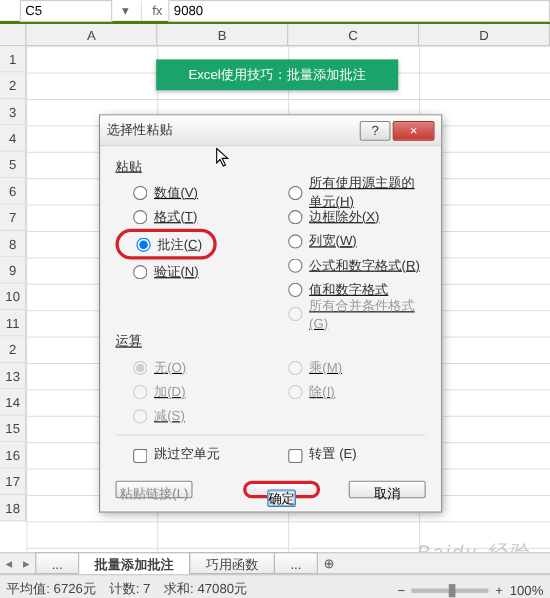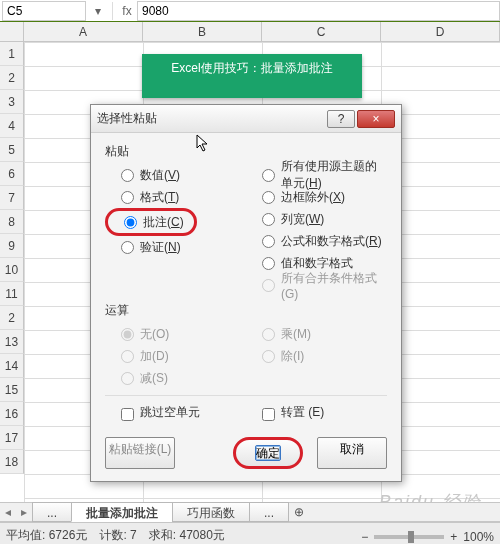--- a/index.html
+++ b/index.html
@@ -1,58 +1,58 @@
 <!DOCTYPE html>
 <html><head>
 <meta charset="utf-8">
 <style>
   * { box-sizing: border-box; font-family: "Microsoft YaHei", "SimSun", Arial, sans-serif; font-size: 12px; }
   html, body { margin: 0; padding: 0; width: 500px; height: 544px; background: #fff; overflow: hidden; }
   
-  .fxbar { display: flex; align-items: center; height: 22px; border-bottom: 1px solid #4d7c0f; background: #fff; }
+  .fxbar { display: flex; align-items: center; height: 22px; border-bottom: 3px solid #4d7c0f; background: #fff; padding-left: 16px; }
   .cellref { width: 84px; height: 20px; border: 1px solid #ccc; margin: 0 2px; padding: 0 4px; display: flex; align-items: center; background: #fff; }
   .fxbtn { width: 16px; height: 18px; text-align: center; line-height: 18px; color: #666; margin: 0 2px; }
   .fxsep { width: 1px; height: 18px; background: #ddd; margin: 0 4px; }
   .fxfield { flex: 1; height: 20px; border: 1px solid #ccc; padding: 0 4px; display: flex; align-items: center; background: #fff; }
   
   .colheads { display: flex; height: 20px; border-bottom: 1px solid #c6c6c6; background: #f0f0f0; }
   .corner { width: 24px; border-right: 1px solid #c6c6c6; }
   .colhead { flex: 1; border-right: 1px solid #c6c6c6; text-align: center; color: #444; line-height: 20px; }
   
   .gridbody { position: relative; height: 460px; }
   .rowheads { position: absolute; left: 0; top: 0; width: 24px; }
   .rowhead { height: 24px; border-right: 1px solid #c6c6c6; border-bottom: 1px solid #dcdcdc; background: #f0f0f0; text-align: center; line-height: 24px; color: #444; }
   .cells { position: absolute; left: 24px; right: 0; top: 0; bottom: 0; background-image: linear-gradient(to right, #dcdcdc 1px, transparent 1px), linear-gradient(to bottom, #dcdcdc 1px, transparent 1px); background-size: 119px 24px; }
-  .banner { position: absolute; left: 142px; top: 54px; width: 220px; height: 44px; background: #1aa36a; color: #fff; text-align: center; line-height: 28px; box-shadow: 0 2px 4px rgba(0,0,0,.3); }
+  .banner { position: absolute; left: 142px; top: 54px; width: 220px; height: 28px; background: #1aa36a; color: #fff; text-align: center; line-height: 28px; box-shadow: 0 2px 4px rgba(0,0,0,.3); }
   .cursor { position: absolute; left: 196px; top: 134px; pointer-events: none; }
   .cursor svg { display: block; }
   
   .mask { position: absolute; left: 0; right: 10px; top: 0; bottom: 0; }
   .dialog { position: absolute; left: 90px; top: 104px; width: 312px; background: #f4f4f4; border: 1px solid #8a8a8a; box-shadow: 2px 2px 8px rgba(0,0,0,.35); }
   .titlebar { height: 28px; background: linear-gradient(#fdfdfd,#e6e6e6); display: flex; align-items: center; padding: 0 6px; border-bottom: 1px solid #cfcfcf; }
   .titlebar .ttl { flex: 1; color: #333; }
   .winbtn { width: 28px; height: 18px; border: 1px solid #888; background: linear-gradient(#fafafa,#dedede); text-align: center; line-height: 16px; color: #333; margin-left: 2px; border-radius: 2px; }
   .winclose { background: linear-gradient(#e07a7a,#c43a2f); color: #fff; border-color: #9e2c22; width: 38px; }
   .dlgbody { padding: 10px 14px 12px; }
-  .group { margin-bottom: 6px; }
+  .group { margin-bottom: 6px; text-decoration: underline; }
   .group > .glabel { color: #333; margin-bottom: 4px; display: block; }
   .twocol { display: flex; }
   .twocol .col { flex: 1; }
   .opt { display: flex; align-items: center; height: 22px; color: #333; }
   .opt input[type=radio] { margin: 0 6px 0 16px; }
   .opt.disabled { color: #9a9a9a; }
   .opt u { text-decoration: underline; }
   .circled { border: 3px solid #d6202a; border-radius: 14px; padding: 0 10px 0 0; display: inline-flex; align-items: center; }
   .chkrow { display: flex; margin: 8px 0 10px; }
   .chkrow label { flex: 1; display: flex; align-items: flex-end; color: #333; }
   .chkrow input { margin: 0 6px 0 16px; }
   .btnrow { display: flex; justify-content: flex-end; gap: 10px; padding: 6px 0 0; }
-  .btn { min-width: 70px; height: 32px; border: 1px solid #888; background: linear-gradient(#fdfdfd,#e6e6e6); text-align: center; line-height: 22px; border-radius: 2px; }
+  .btn { min-width: 70px; height: 16px; border: 1px solid #888; background: linear-gradient(#fdfdfd,#e6e6e6); text-align: center; line-height: 22px; border-radius: 2px; }
   .btn.left { margin-right: auto; color: #888; }
-  .btn.primary-wrap { position: relative; border: 3px solid #d6202a; border-radius: 16px; padding: 2px 2px; margin-right: 4px; }
+  .btn.primary-wrap { position: relative; border: 3px solid #d6202a; border-radius: 16px; padding: 2px 2px; margin-right: 16px; }
   .btn.default { border: 1px solid #3a76c4; box-shadow: 0 0 0 1px #8fb9e6 inset; }
   .hr { border: none; border-top: 1px solid #ddd; margin: 6px 0; }
   
   .tabs { position: absolute; bottom: 22px; left: 0; right: 0; height: 20px; display: flex; align-items: center; background: #f0f0f0; border-top: 1px solid #c6c6c6; border-bottom: 1px solid #c6c6c6; }
   .tabnav { width: 16px; text-align: center; color: #777; }
   .tab { position: relative; padding: 0 14px; height: 20px; line-height: 20px; background: linear-gradient(#fefefe,#eaeaea); border: 1px solid #b9b9b9; margin-right: -1px; color: #444; }
   .tab.active { background: #fff; border-bottom-color: #fff; font-weight: bold; }
   .tabadd { width: 22px; text-align: center; color: #555; }
   
   .status { position: absolute; bottom: 0; left: 0; right: 0; height: 22px; display: flex; align-items: flex-end; background: #ececec; border-top: 1px solid #c6c6c6; padding: 0 6px; gap: 12px; color: #444; }

